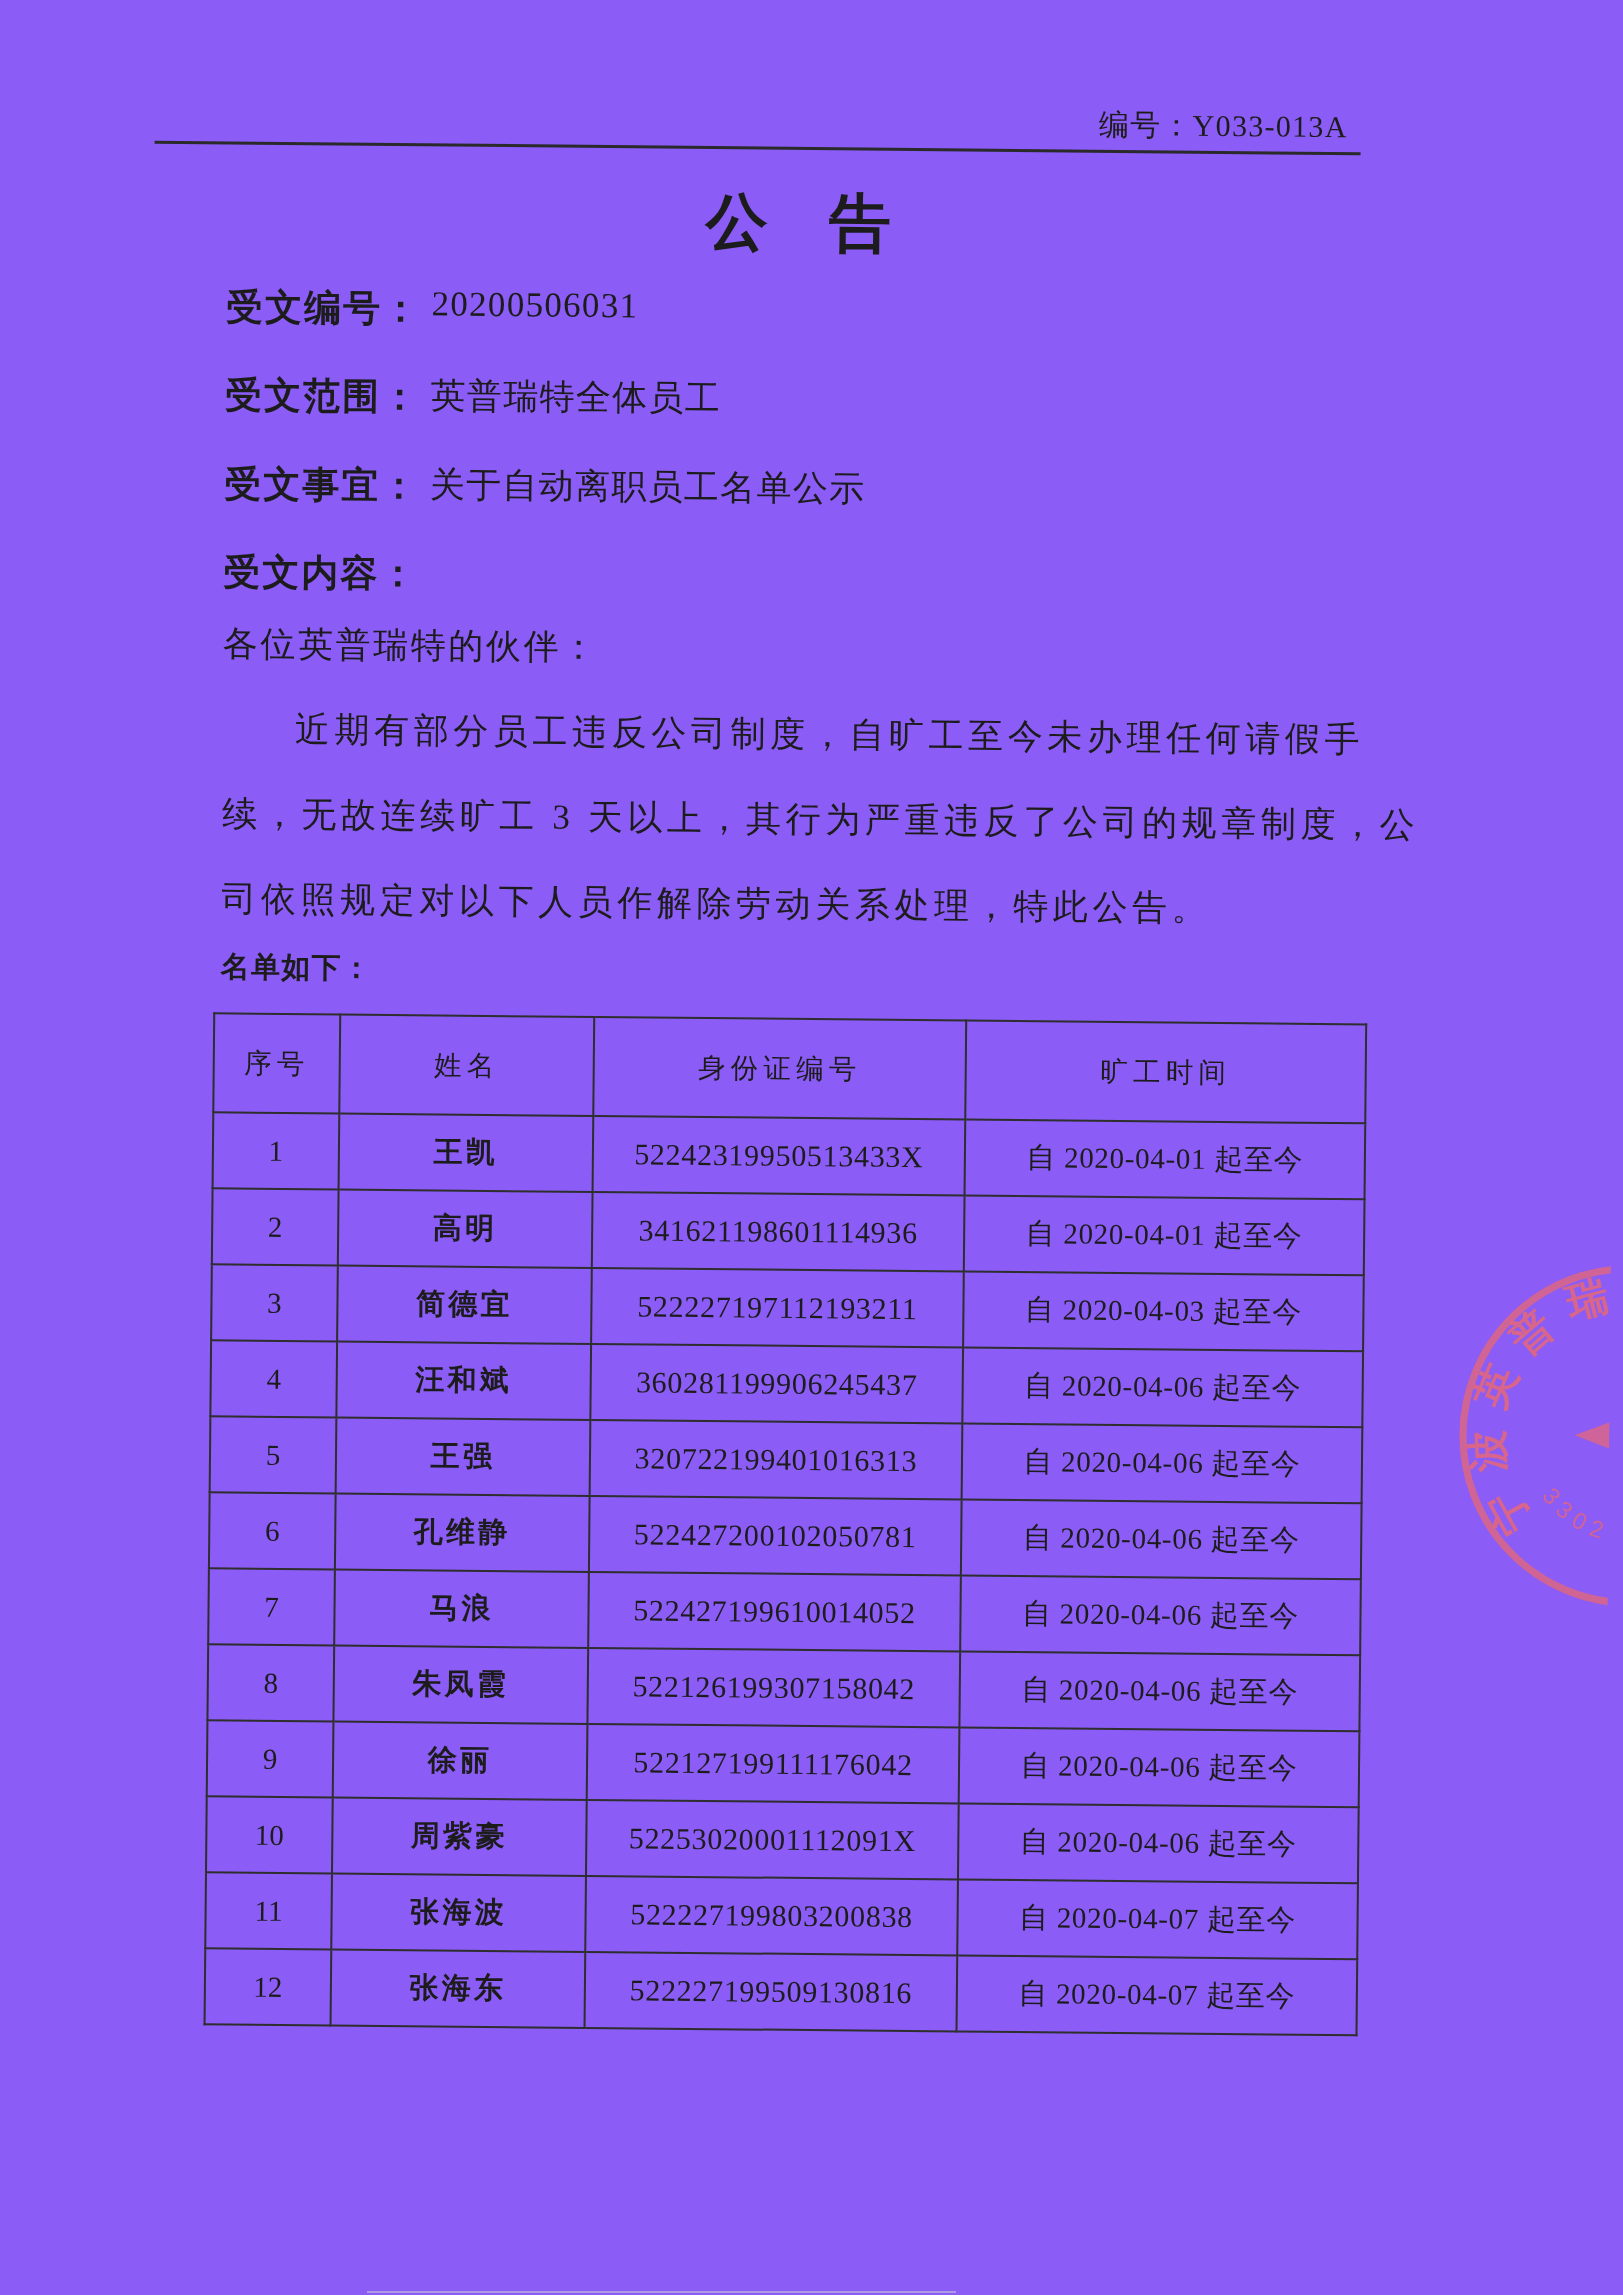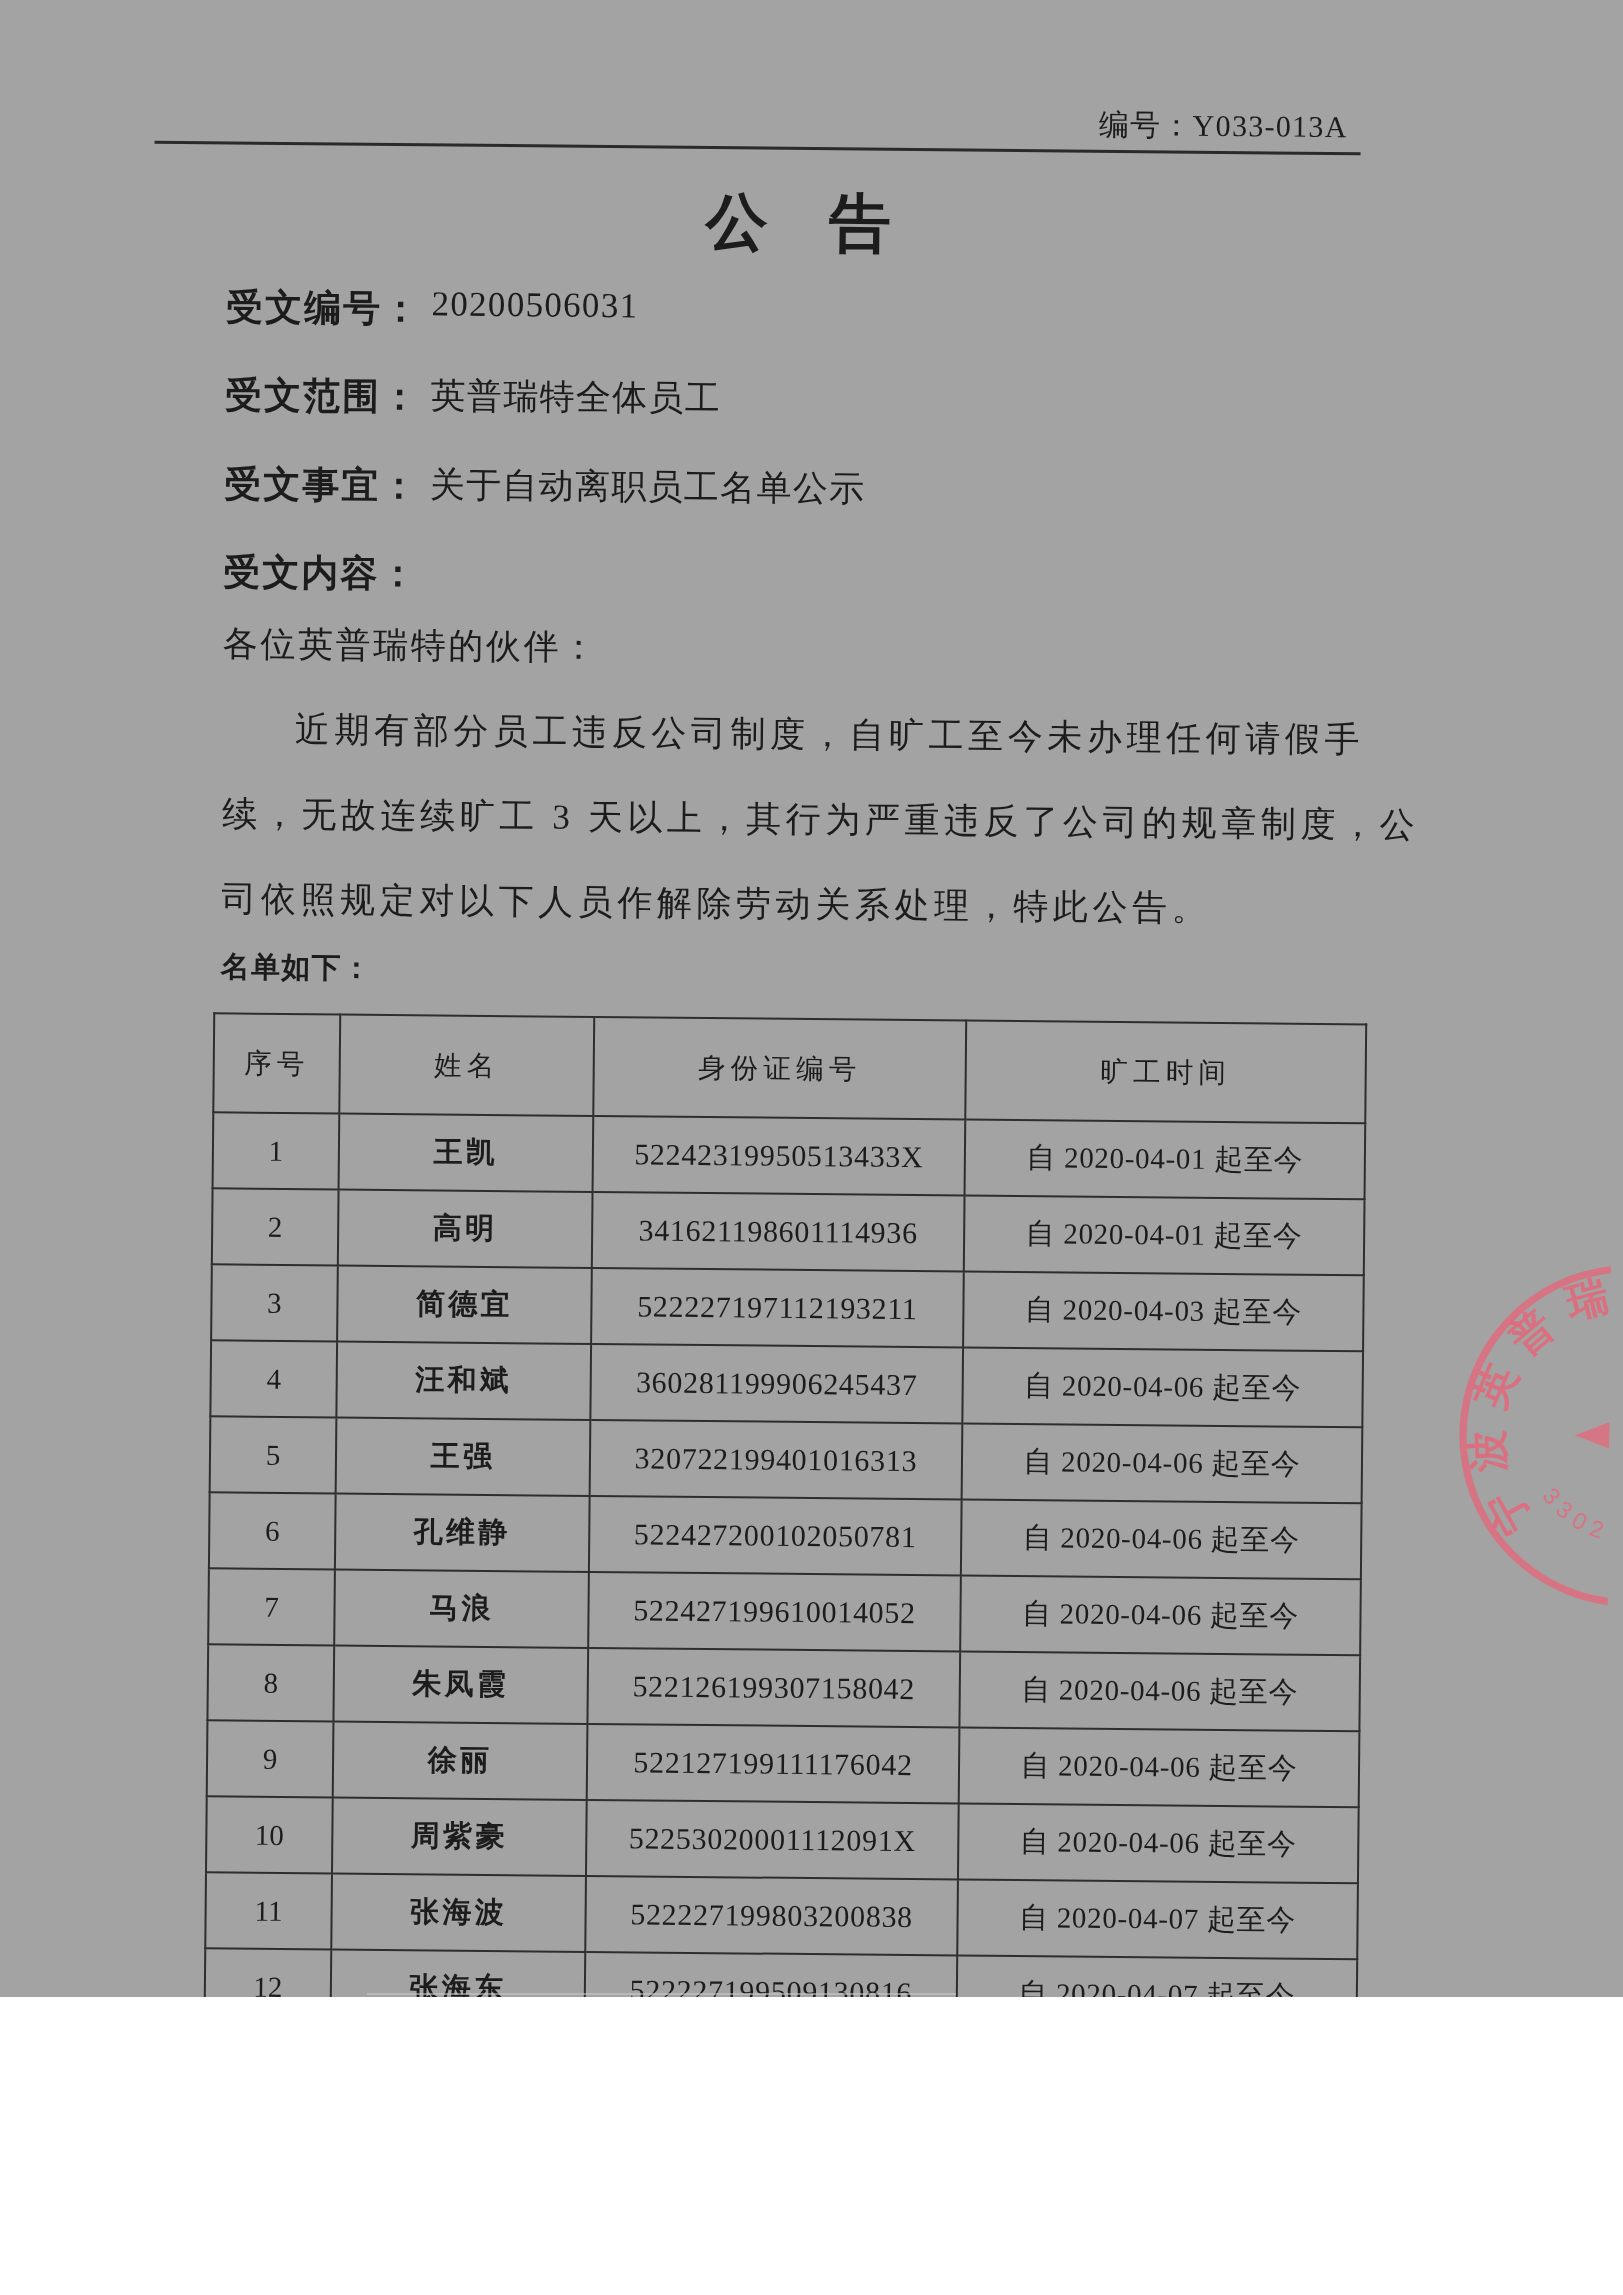--- a/index.html
+++ b/index.html
@@ -1,17 +1,17 @@
 <!DOCTYPE html>
 <html style="font-size:10.5px"><head>
 <meta charset="utf-8">
 <style>
   html,body{margin:0;padding:0;background:#ffffff;}
   .page{
-    position:relative;width:1623px;height:1997px;background:#a3a3a3;
+    position:relative;width:1623px;height:2295px;background:#8b5cf6;
     overflow:hidden;font-family:"Liberation Serif",serif;color:#1c1c1c;
   }
   .skew{position:absolute;inset:0;transform:rotate(0.55deg);transform-origin:812px 0px;}
   .doc-code{
     position:absolute;top:102px;left:1100px;width:262px;
     font-size:30px;letter-spacing:1.3px;white-space:nowrap;
   }
   .rule{position:absolute;top:147px;left:156px;width:1206px;height:3.3px;background:#2a2a2a;}
   .title{
     position:absolute;top:181px;left:0;width:1623px;text-align:center;

